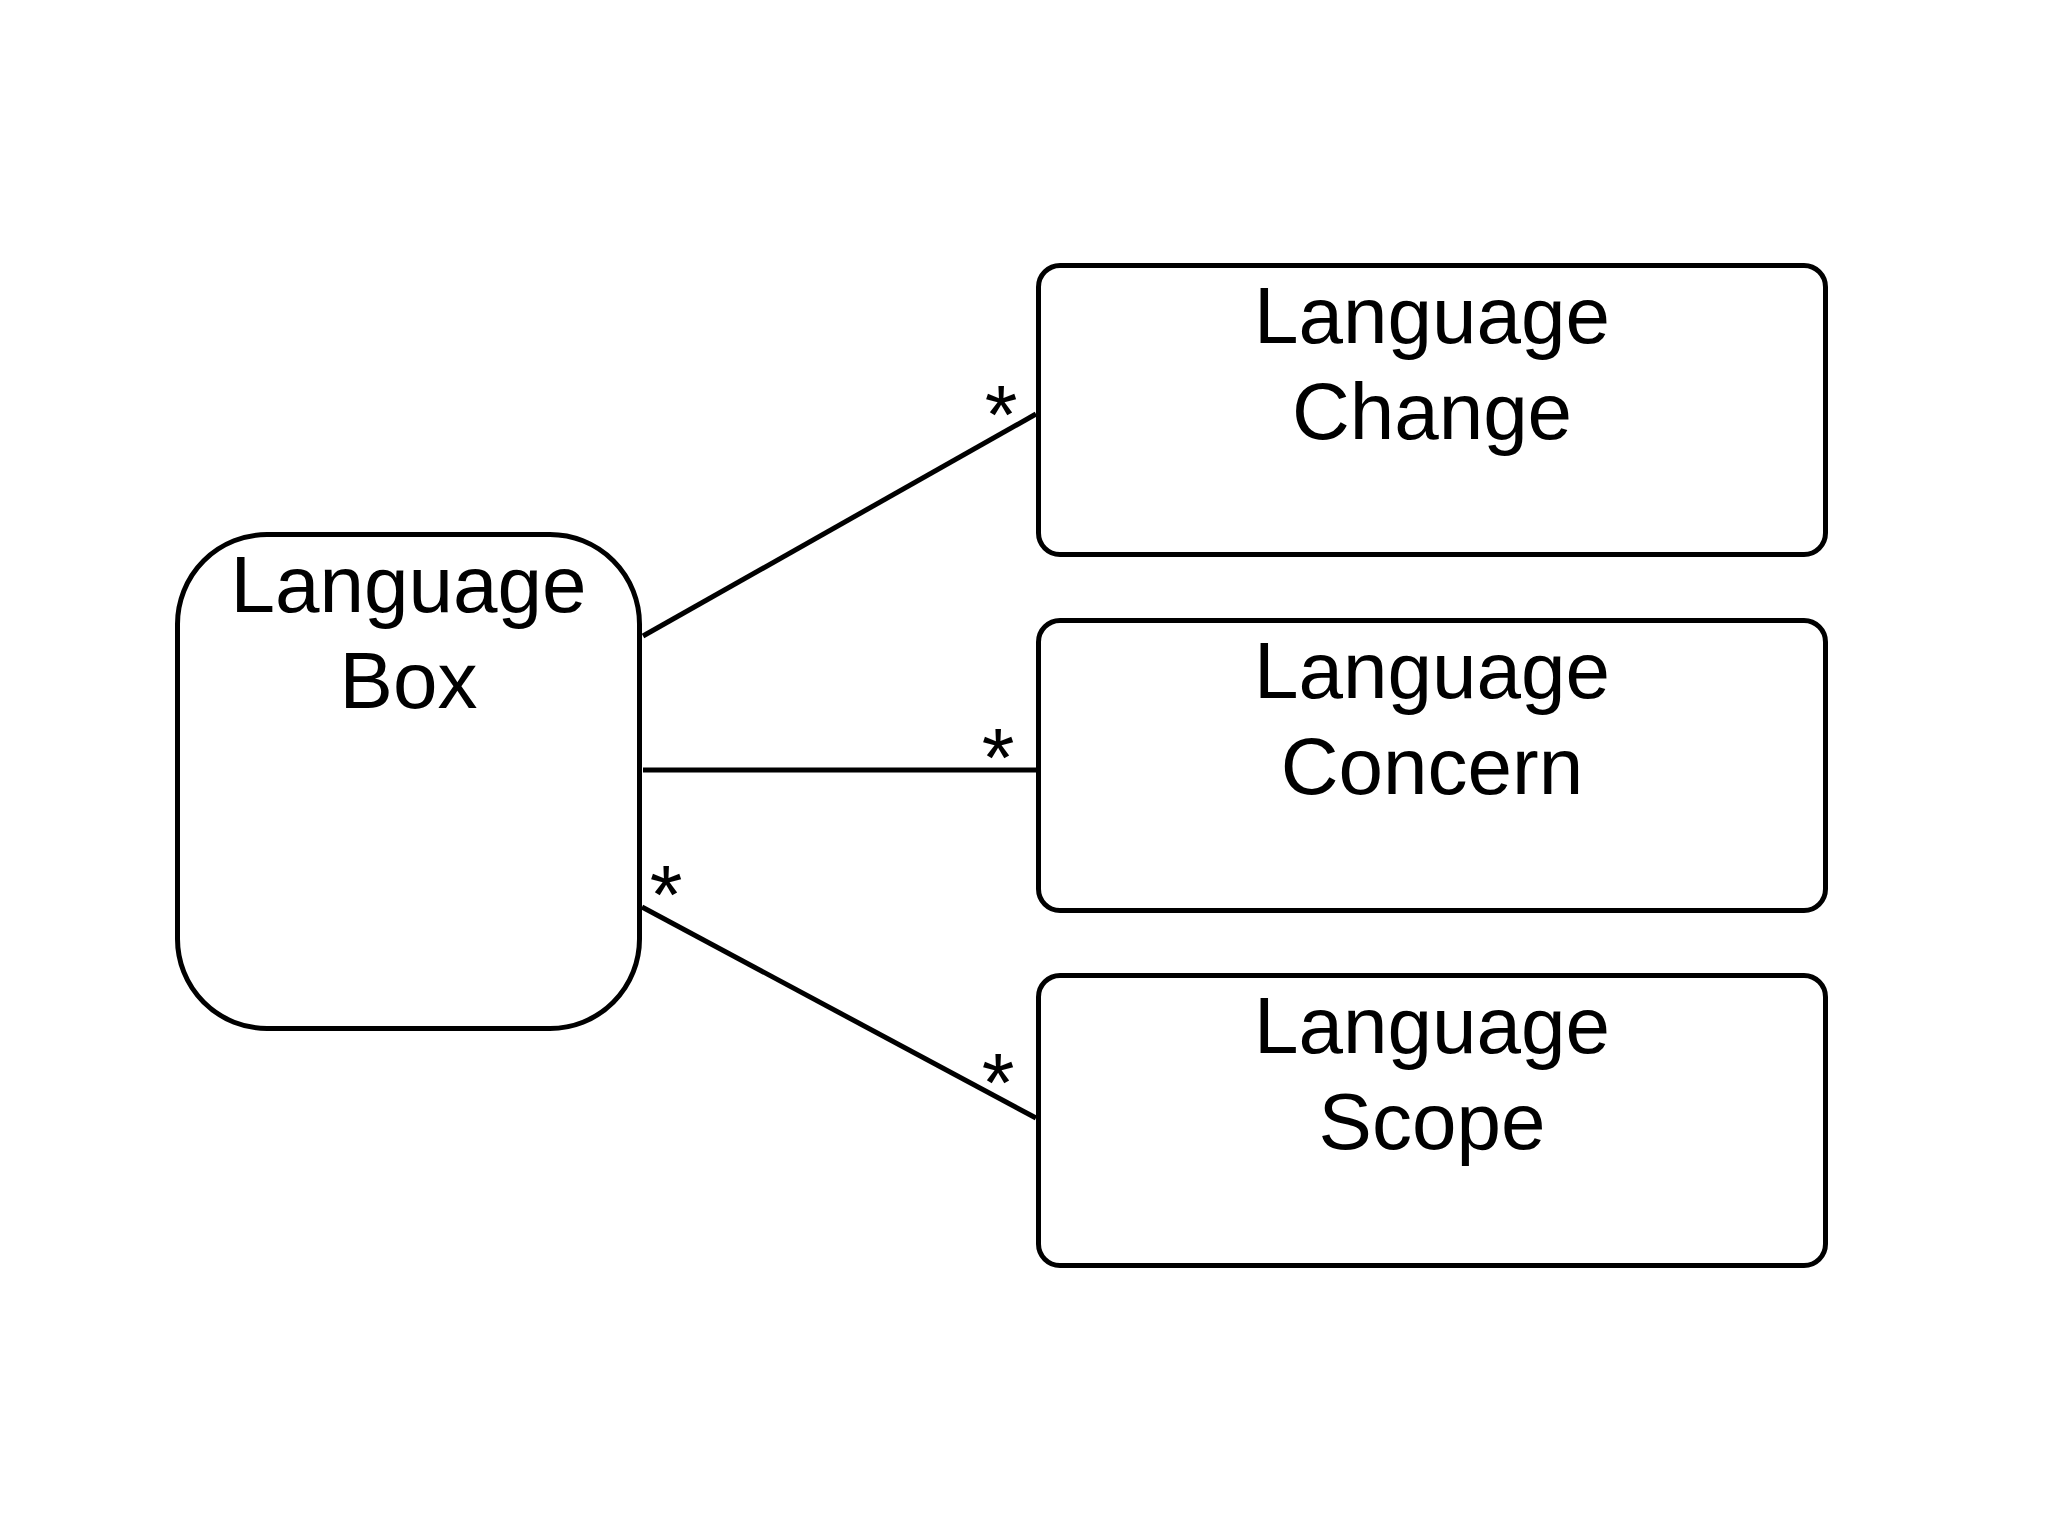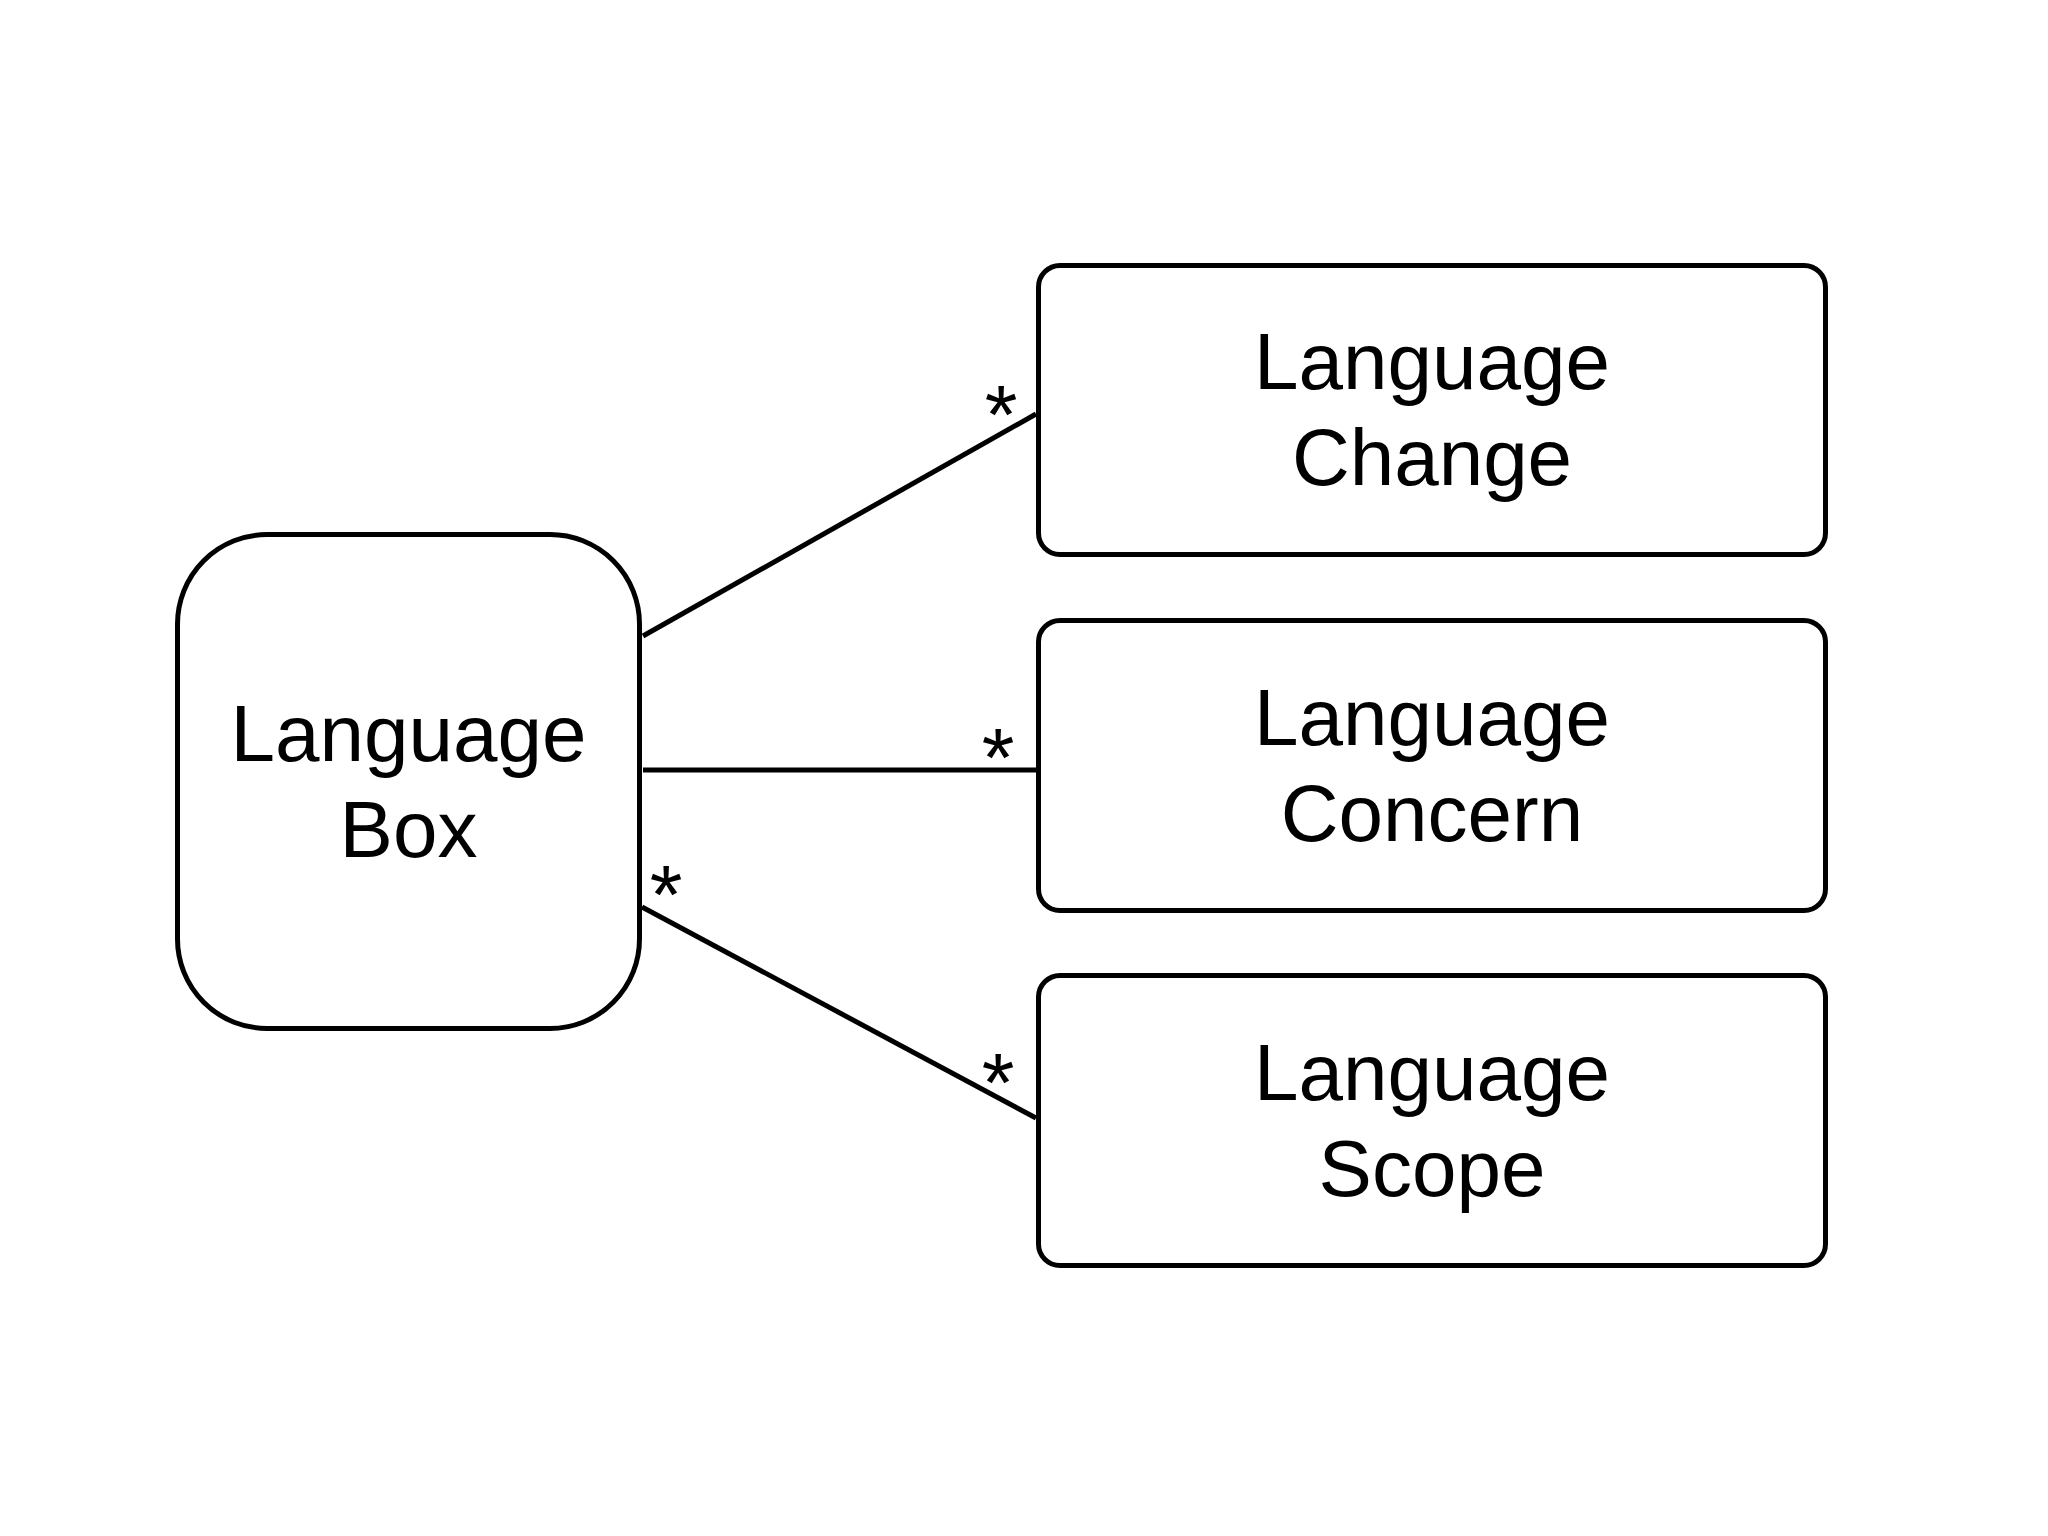--- a/index.html
+++ b/index.html
@@ -31,21 +31,20 @@
     font-family: "Liberation Sans", "DejaVu Sans", sans-serif;
     font-size: 84px;
     fill: #000000;
   }
   .node {
     position: absolute;
     box-sizing: border-box;
     background: #ffffff;
     border: 5px solid #000000;
     display: flex;
-    align-items: center;
     justify-content: center;
   }
   .node-label {
     white-space: pre-line;
     text-align: center;
     font-size: 80px;
     line-height: 96px;
     color: #000000;
   }
   .node-rounded-big { border-radius: 92px; }

